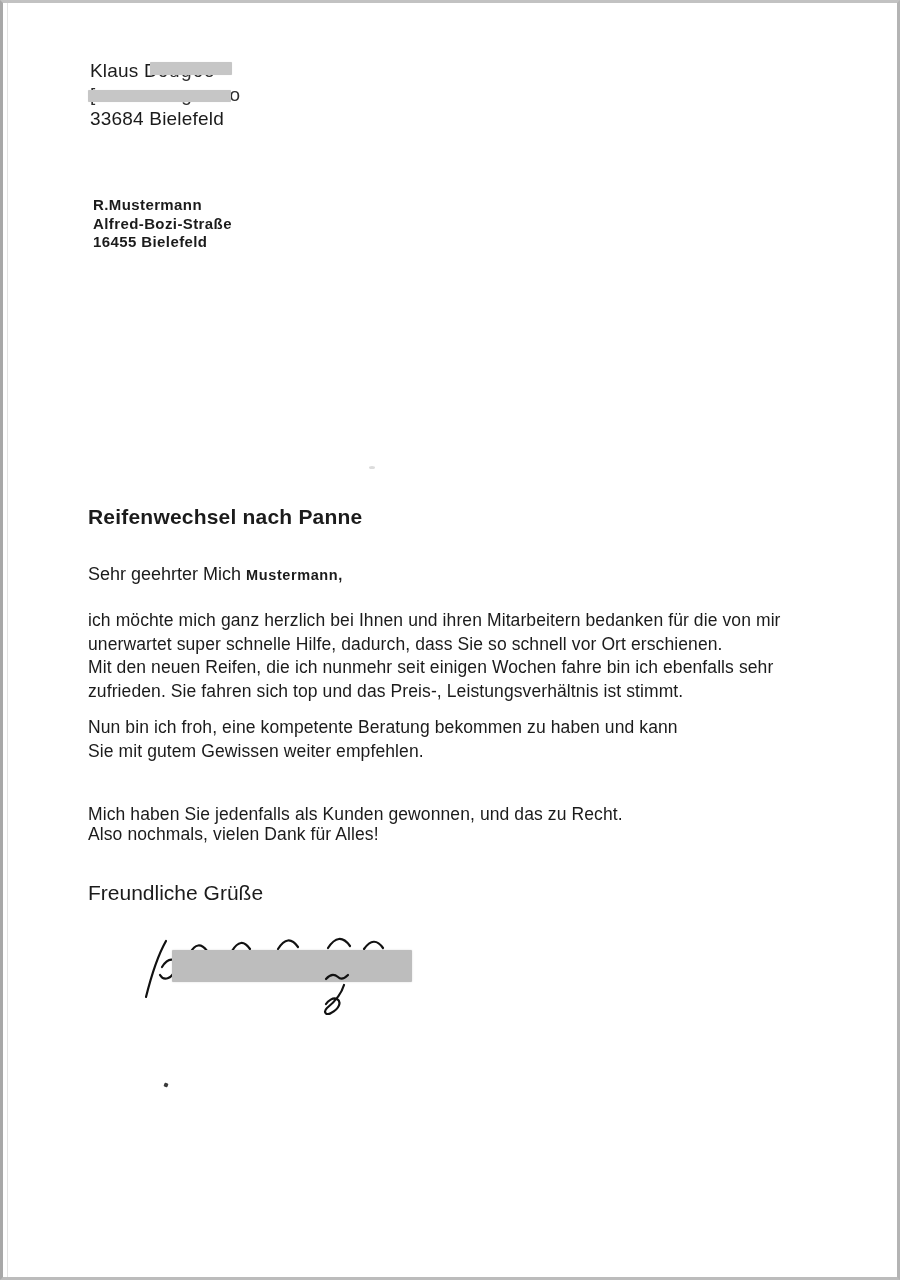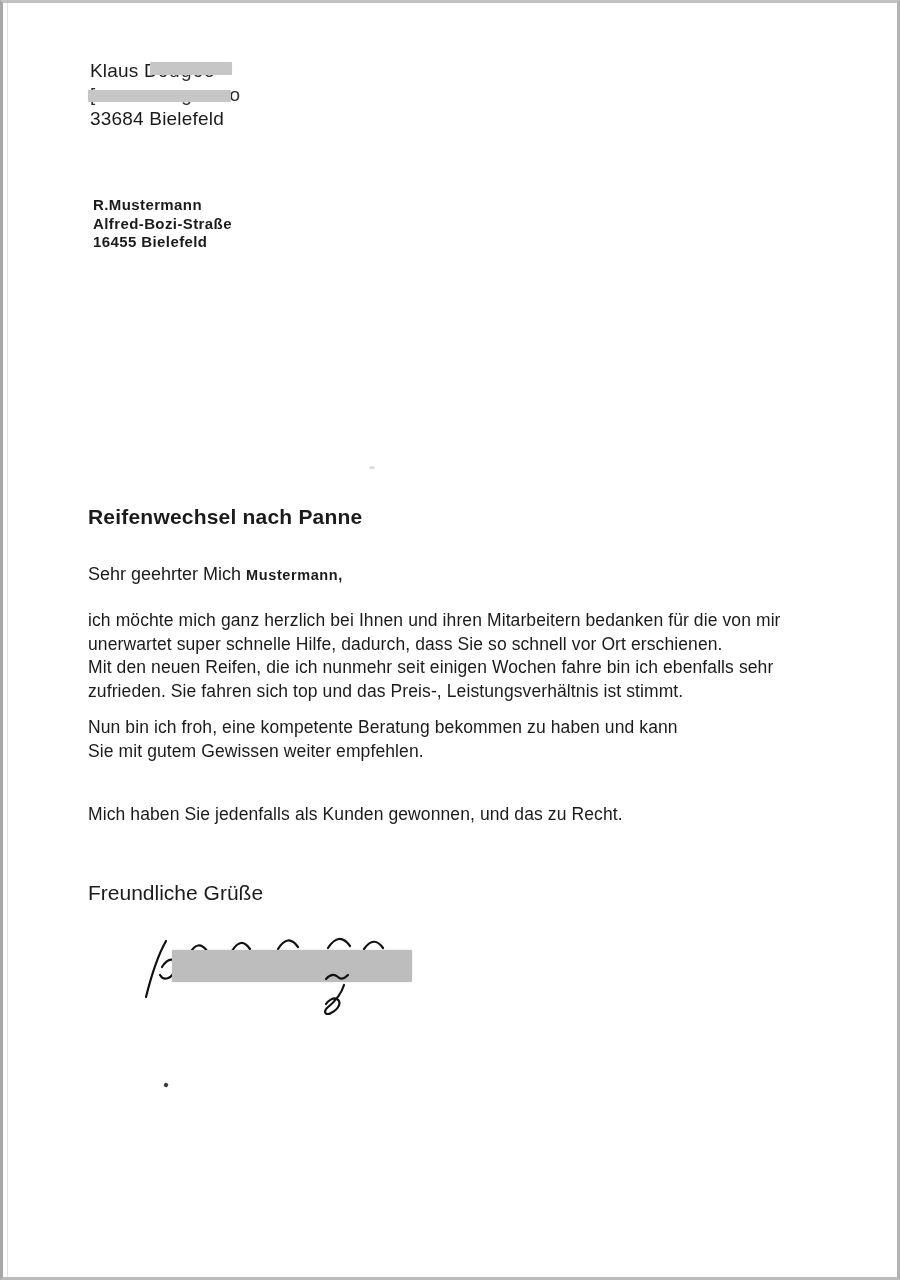--- a/index.html
+++ b/index.html
@@ -173,20 +173,21 @@
     <span>Sehr geehrter Mich </span><span class="pasted-name">Mustermann,</span>
   </div>
 
   <div class="para p1">ich möchte mich ganz herzlich bei Ihnen und ihren Mitarbeitern bedanken für die von mir
 unerwartet super schnelle Hilfe, dadurch, dass Sie so schnell vor Ort erschienen.
 Mit den neuen Reifen, die ich nunmehr seit einigen Wochen fahre bin ich ebenfalls sehr
 zufrieden. Sie fahren sich top und das Preis-, Leistungsverhältnis ist stimmt.</div>
   <div class="para p2">Nun bin ich froh, eine kompetente Beratung bekommen zu haben und kann
 Sie mit gutem Gewissen weiter empfehlen.</div>
   <div class="para p3">Mich haben Sie jedenfalls als Kunden gewonnen, und das zu Recht.</div>
+  <div class="para p4">Also nochmals, vielen Dank für Alles!</div>
 
   <div class="closing">Freundliche Grüße</div>
 
   <div class="signature">
     <svg width="330" height="90" viewBox="0 0 330 90">
       <g fill="none" stroke="#111111" stroke-width="2.2" stroke-linecap="round">
         <path d="M 18,72 C 23,52 30,30 38,16"></path>
         <path d="M 34,42 c 7,-11 16,-9 13,2 c -2,9 -11,13 -15,6"></path>
         <path d="M 62,28 q 8,-14 17,-2"></path>
         <path d="M 104,26 q 9,-15 18,-2"></path>

